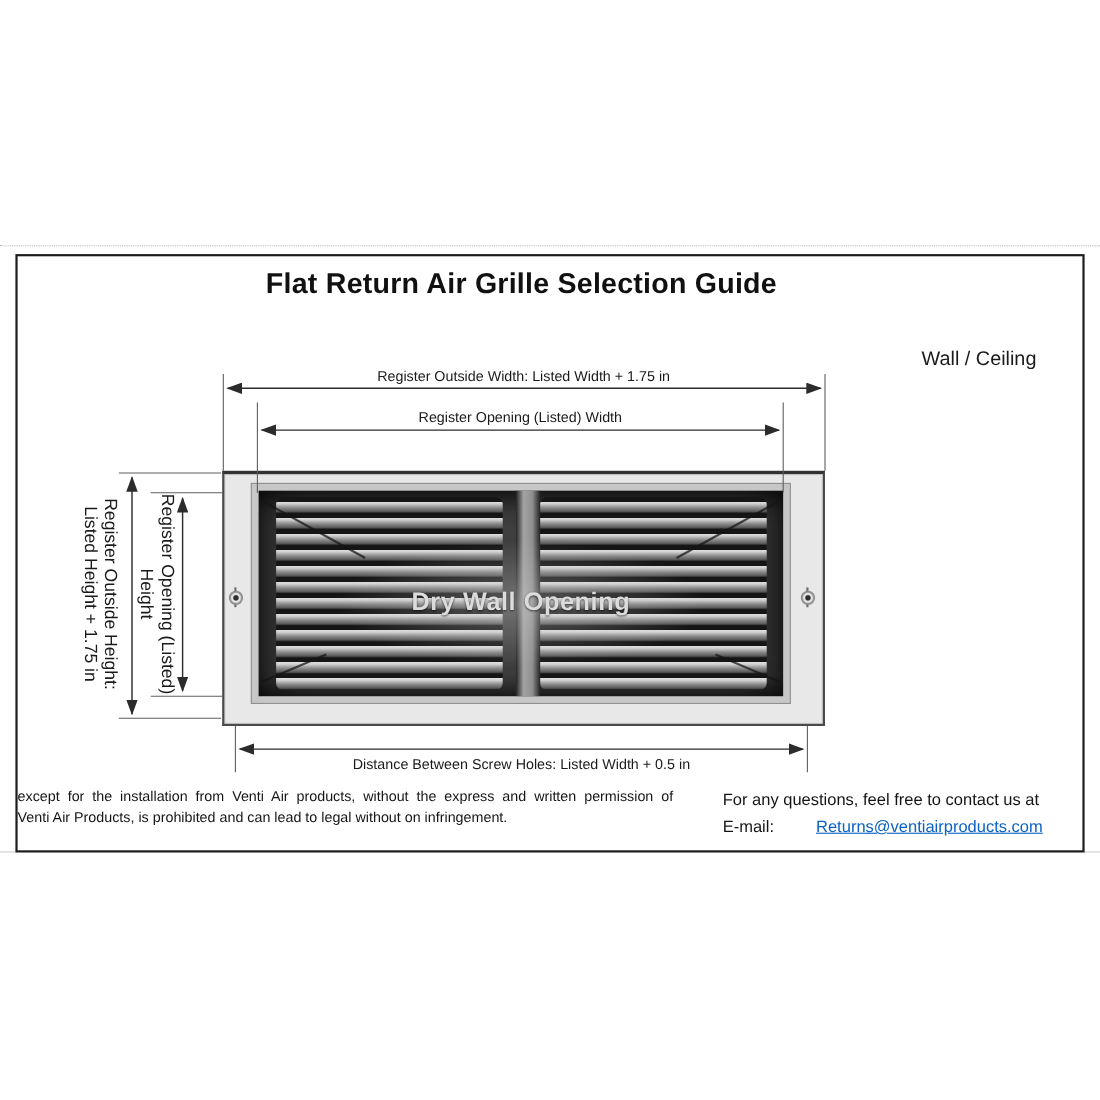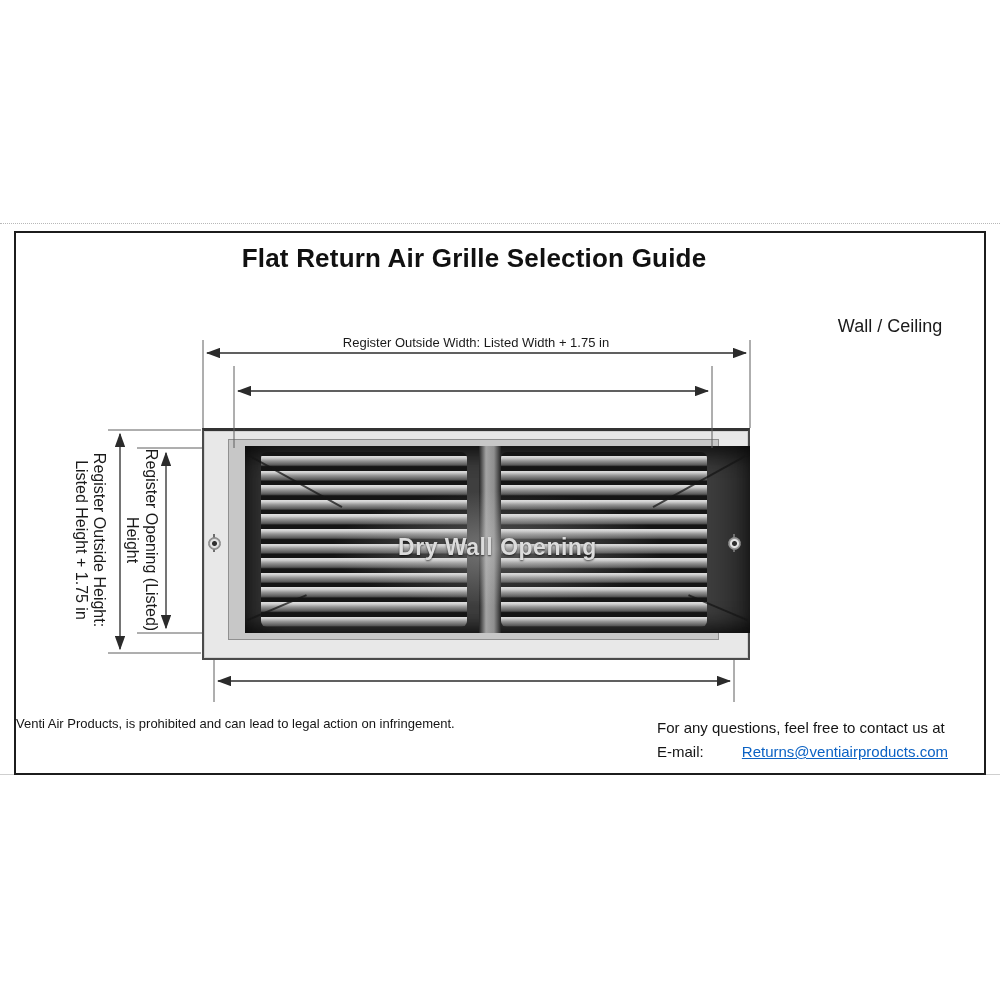--- a/index.html
+++ b/index.html
@@ -19,23 +19,23 @@
   .vlabel{position:absolute;text-align:center;font-size:16px;line-height:18px;white-space:nowrap;}
   .vlabel.outer{left:90px;top:540px;transform:translate(-50%,-50%) rotate(90deg);}
   .vlabel.inner{left:142px;top:540px;transform:translate(-50%,-50%) rotate(90deg);line-height:19px;}
 
   
   .grille-frame{position:absolute;left:202px;top:428px;width:548px;height:232px;background:#e8e8e8;
         border:2px solid #4a4a4a;border-top:3px solid #333;box-sizing:border-box;
         box-shadow:inset 0 0 0 1px #d2d2d2;}
   .face-margin{position:absolute;left:228px;top:439px;width:491px;height:201px;background:#c7c7c7;
         border:1px solid #909090;box-sizing:border-box;}
-  .recess{position:absolute;left:245px;top:446px;width:477px;height:187px;background:#3f3f3f;overflow:hidden;
+  .recess{position:absolute;left:235px;top:446px;width:477px;height:187px;background:#3f3f3f;overflow:hidden;
         box-shadow:inset 0 16px 20px -6px rgba(0,0,0,.6),inset 0 -13px 16px -6px rgba(0,0,0,.55),
-                   inset 28px 0 36px -12px rgba(0,0,0,.5),inset -28px 0 36px -12px rgba(0,0,0,.5);padding-left:28px;}
+                   inset 28px 0 36px -12px rgba(0,0,0,.5),inset -28px 0 36px -12px rgba(0,0,0,.5);}
   .recess::after{content:"";position:absolute;inset:0;
         background:radial-gradient(ellipse 230px 80px at 50% 55%,rgba(205,205,205,.38),rgba(0,0,0,0) 72%);}
   .louver-col{position:absolute;top:6px;height:175px;width:206px;border-radius:6px;
         background:repeating-linear-gradient(to bottom,
           #151515 0px,#151515 4px,#e0e0e0 4px,#cfcfcf 6px,#949494 9px,#585858 13px,#151515 14.6px);}
   .louver-col.left{left:16px;}
   .louver-col.right{left:256px;}
   .divider{position:absolute;left:234px;top:0;width:22px;height:187px;
         background:linear-gradient(to right,rgba(35,35,35,.95),#a3a3a3 32%,#8f8f8f 68%,rgba(35,35,35,.95));}
   .diag{position:absolute;height:2px;background:rgba(22,22,22,.75);z-index:3;}
@@ -120,32 +120,35 @@
       <line class="dim" x1="166" y1="453" x2="166" y2="628" marker-start="url(#ah)" marker-end="url(#ah)"></line>
     </g>
     <g>
       <line class="ext" x1="214" y1="660" x2="214" y2="702"></line>
       <line class="ext" x1="734" y1="660" x2="734" y2="702"></line>
       <line class="dim" x1="218" y1="681" x2="730" y2="681" marker-start="url(#ah)" marker-end="url(#ah)"></line>
     </g>
   </svg>
 
   <div class="dim-label ow">Register Outside Width: Listed Width + 1.75 in</div>
+  <div class="dim-label iw">Register Opening (Listed) Width</div>
+  <div class="dim-label sd">Distance Between Screw Holes: Listed Width + 0.5 in</div>
 
   <div class="vlabel outer">
     <div>Register Outside Height:</div>
     <div>Listed Height + 1.75 in</div>
   </div>
   <div class="vlabel inner">
     <div>Register Opening (Listed)</div>
     <div>Height</div>
   </div>
 
   <div class="copyright">
-    <div>Venti Air Products, is prohibited and can lead to legal action on infringement.</div>
+    <div class="just">except for the installation from Venti Air products, without the express and written permission of</div>
+    <div>Venti Air Products, is prohibited and can lead to legal without on infringement.</div>
   </div>
 
   <div class="contact">
     <div>For any questions, feel free to contact us at</div>
     <div>
       <span>E-mail:</span>
       <a class="email-link">Returns@ventiairproducts.com</a>
     </div>
   </div>
 

